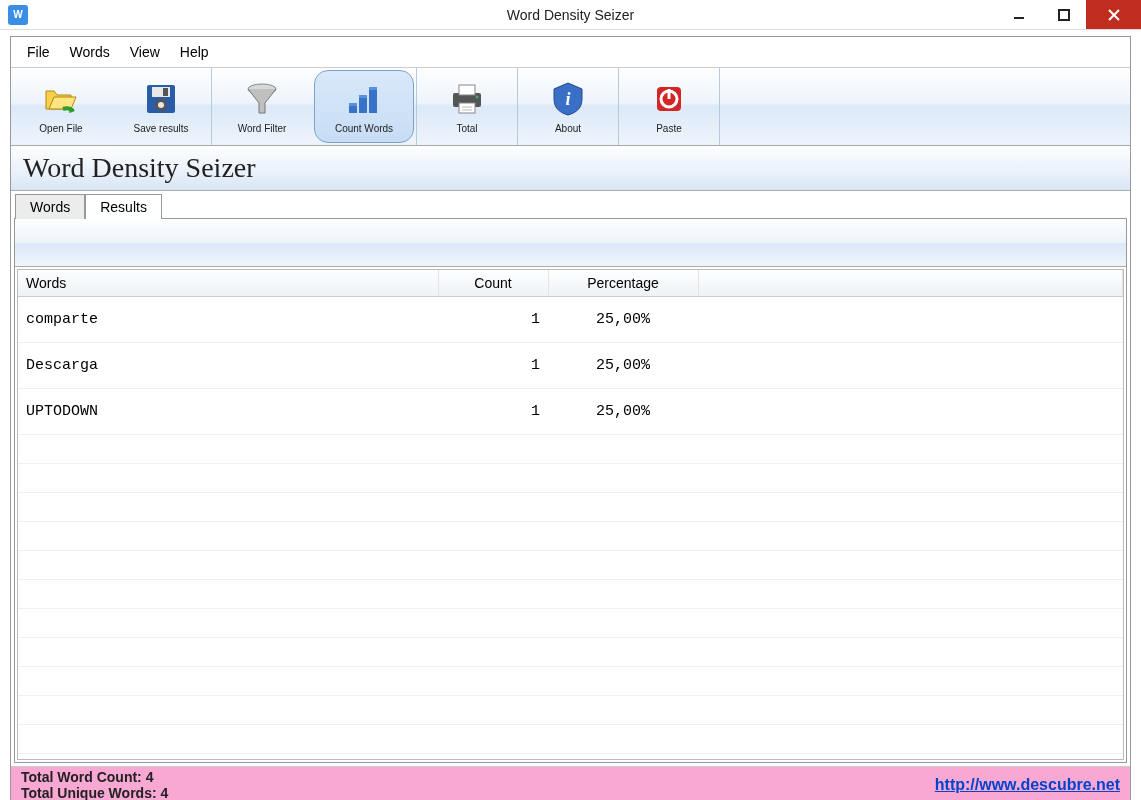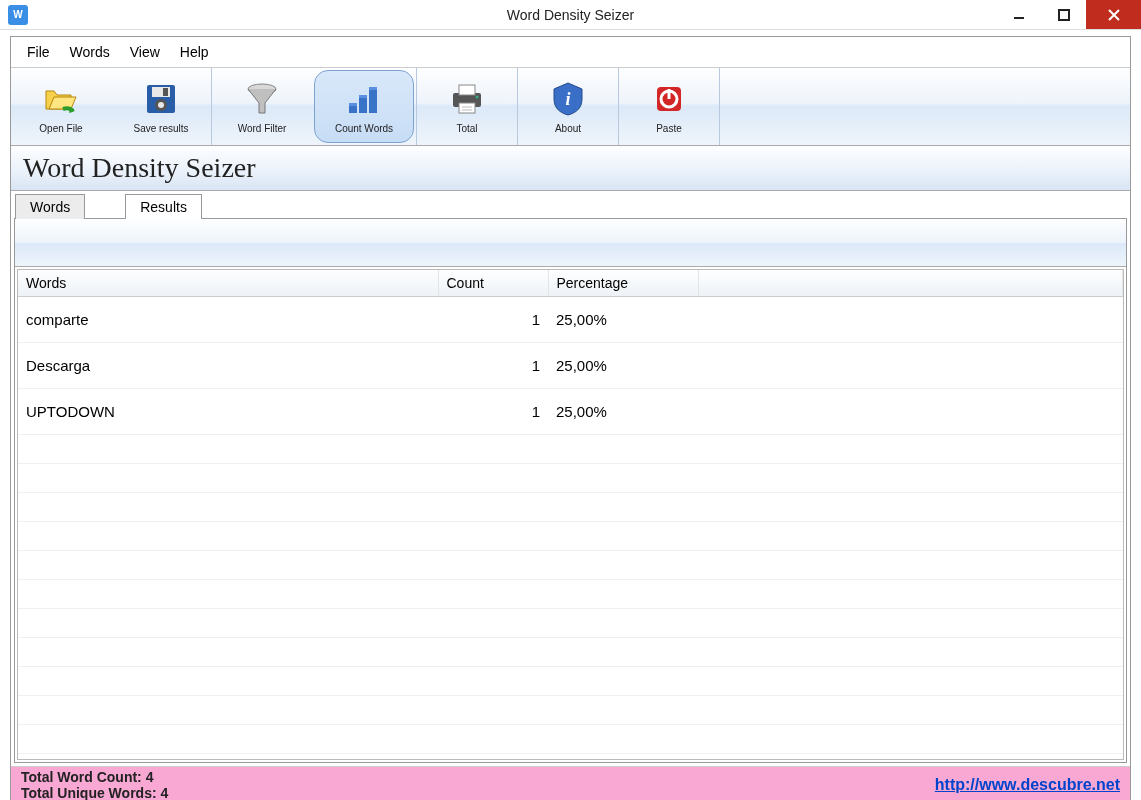--- a/index.html
+++ b/index.html
@@ -140,21 +140,20 @@
       border: 1px solid #999;
       background: #ececec;
       cursor: pointer;
       border-bottom: none;
       position: relative;
       top: 1px;
     }
     .tab.active {
       background: #fff;
       z-index: 2;
-      margin-left: 40px;
     }
     .tab-content {
       flex: 1;
       border: 1px solid #999;
       margin: 0 3px 3px 3px;
       display: flex;
       flex-direction: column;
       overflow: hidden;
     }
     .sub-toolbar {
@@ -175,31 +174,32 @@
     }
     .grid th {
       text-align: left;
       padding: 5px 8px;
       font-weight: normal;
       font-size: 14px;
       background: linear-gradient(#fdfeff, #eef2f6);
       border-bottom: 1px solid #ccc;
       border-right: 1px solid #e4e4e4;
     }
-    .grid th.count, .grid th.pct { text-align: left; width: 110px; margin-left: 32px; }
+    .grid th.count, .grid th.pct { text-align: center; width: 110px; margin-left: 32px; }
     .grid th.pct { width: 150px; }
     .grid td {
       padding: 14px 8px;
       font-size: 15px;
       border-bottom: 1px solid #f0f0f0;
       height: 24px;
+      font-family: Liberation Mono, monospace;
     }
     .grid td.words { width: 420px; }
     .grid td.count { text-align: right; width: 110px; }
-    .grid td.pct { text-align: left; width: 150px; }
+    .grid td.pct { text-align: center; width: 150px; }
     .grid tr.empty td { border-bottom: 1px solid #f0f0f0; }
     .statusbar {
       display: flex;
       align-items: center;
       padding: 2px 10px;
       border-top: 1px solid #ccc;
       background: #f9a8d4;
     }
     .status-left {
       font-weight: bold;

